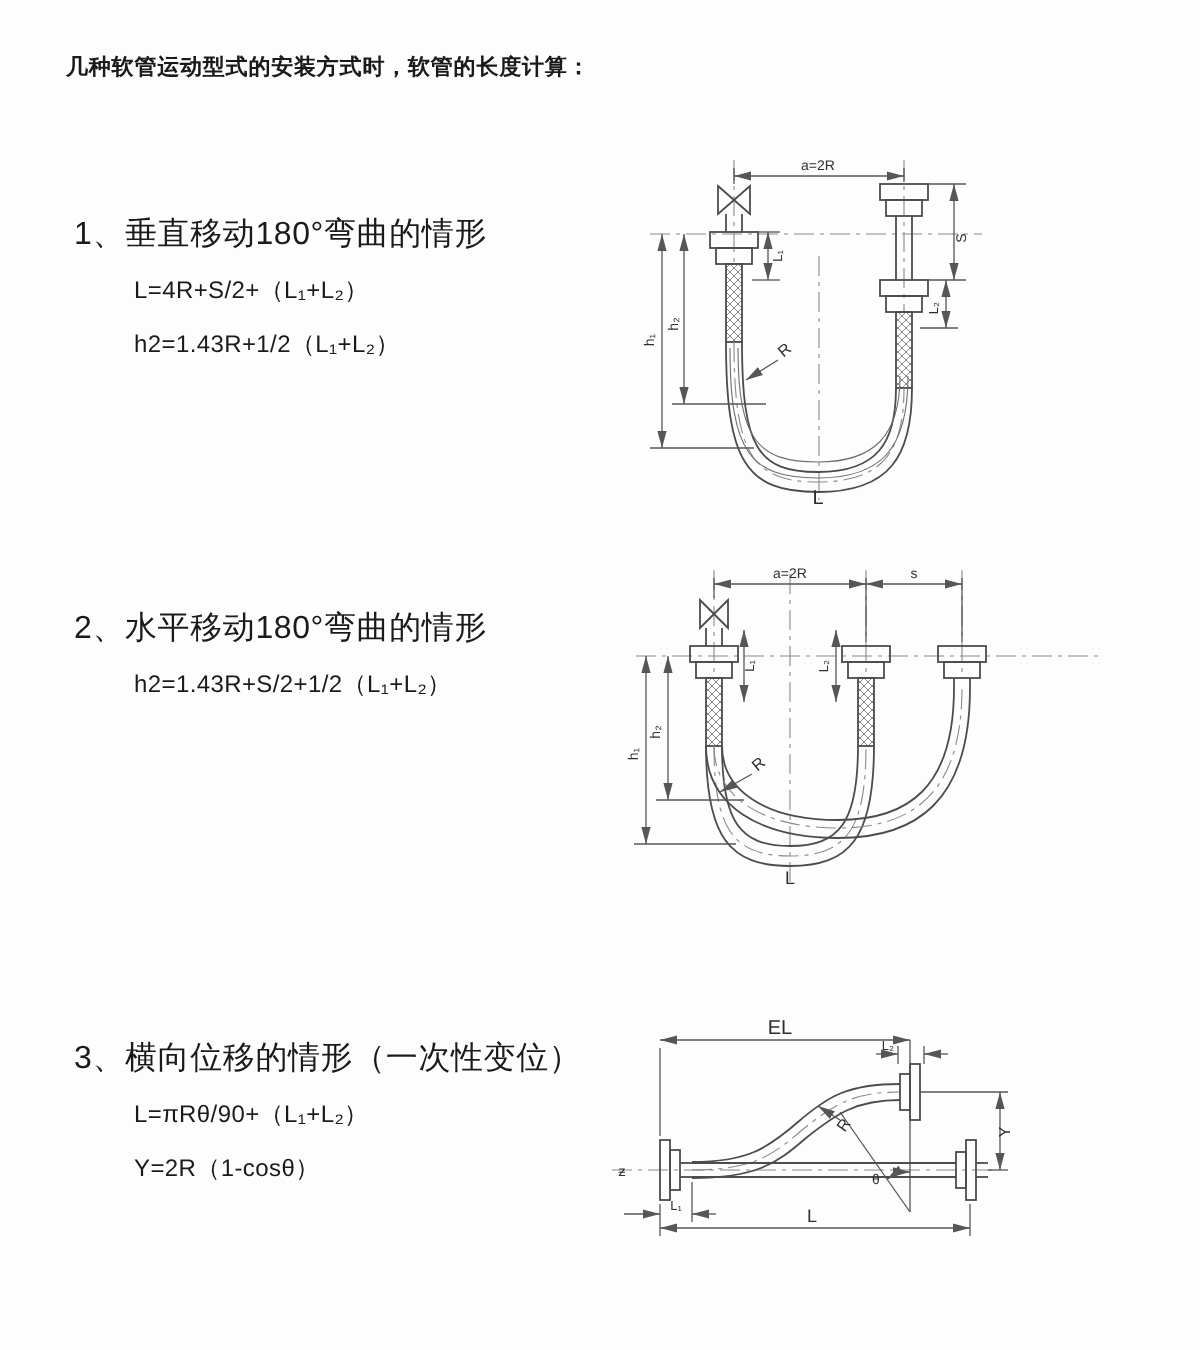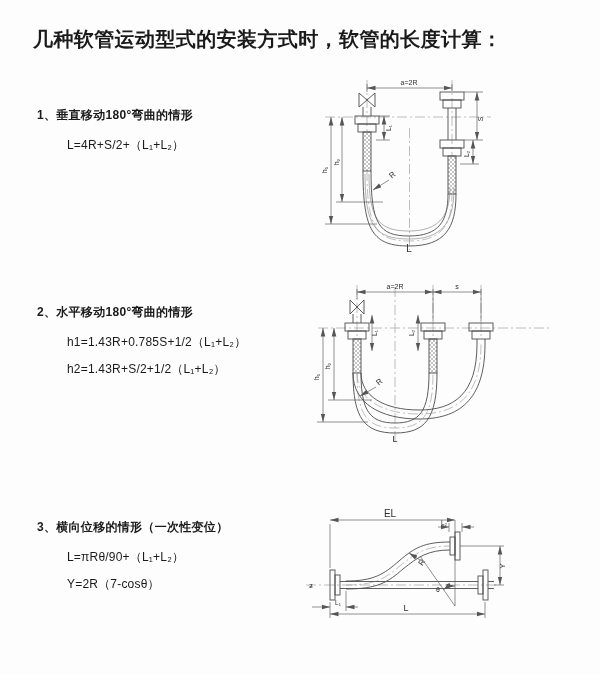--- a/index.html
+++ b/index.html
@@ -1,19 +1,19 @@
 <!DOCTYPE html>
 <html><head>
 <meta charset="utf-8">
 <style>
   html,body{margin:0;padding:0}
   body{width:600px;height:675px;background:#fdfdfd;position:relative;overflow:hidden;
        font-family:"Liberation Sans","DejaVu Sans",sans-serif;color:#1a1a1a}
-  .title{position:absolute;left:33px;top:26px;font-size:20px;font-weight:700;letter-spacing:.4px;margin:0}
-  .heading{position:absolute;font-size:12px;font-weight:700;letter-spacing:.3px;margin:0;white-space:nowrap}
+  .title{position:absolute;left:33px;top:26px;font-size:11px;font-weight:700;letter-spacing:.4px;margin:0}
+  .heading{position:absolute;font-size:16px;font-weight:400;letter-spacing:.3px;margin:0;white-space:nowrap}
   .formulas{position:absolute;font-size:12px;line-height:27px;letter-spacing:.2px;white-space:nowrap}
   #h1x{left:37px;top:107px}  #f1x{left:67px;top:132px}
   #h2x{left:37px;top:304px}  #f2x{left:67px;top:329px}
   #h3x{left:37px;top:519px}  #f3x{left:67px;top:544px}
   svg.diag{position:absolute}
   #d1{left:313px;top:76px} #d2{left:310px;top:281px} #d3{left:298px;top:506px}
   svg text{fill:#2e2e2e;font-family:"Liberation Sans","DejaVu Sans",sans-serif}
   .t65{font-size:6.5px}.t7{font-size:7px}.t8{font-size:8px}.t9{font-size:9px}.t10{font-size:10px}
   .geo{stroke:#4c4c4c;fill:none;stroke-width:.9}
   .thin{stroke:#6f6f6f;fill:none;stroke-width:.55}
@@ -21,32 +21,32 @@
   .cl{stroke:#8a8a8a;fill:none;stroke-width:.55;stroke-dasharray:10 3 2 3}
 </style>
 </head>
 <body>
 
 <h1 class="title">几种软管运动型式的安装方式时，软管的长度计算：</h1>
 
 <h2 class="heading" id="h1x">1、垂直移动180°弯曲的情形</h2>
 <div class="formulas" id="f1x">
   <div>L=4R+S/2+（L₁+L₂）</div>
+  <div>h2=1.43R+1/2（L₁+L₂）</div>
 </div>
 
 <h2 class="heading" id="h2x">2、水平移动180°弯曲的情形</h2>
 <div class="formulas" id="f2x">
-  <div>h1=1.43R+0.785S+1/2（L₁+L₂）</div>
   <div>h2=1.43R+S/2+1/2（L₁+L₂）</div>
 </div>
 
 <h2 class="heading" id="h3x">3、横向位移的情形（一次性变位）</h2>
 <div class="formulas" id="f3x">
   <div>L=πRθ/90+（L₁+L₂）</div>
-  <div>Y=2R（7-cosθ）</div>
+  <div>Y=2R（1-cosθ）</div>
 </div>
 
 <svg id="d1" class="diag" width="265" height="178" viewBox="0 0 265 178">
   <defs>
     <marker id="a1e" markerWidth="10" markerHeight="7" refX="8.5" refY="3" orient="auto" markerUnits="userSpaceOnUse">
         <path d="M0,0.7 L8.5,3 L0,5.3 Z" fill="#565656"></path>
       </marker>
     <marker id="a1s" markerWidth="10" markerHeight="7" refX="8.5" refY="3" orient="auto-start-reverse" markerUnits="userSpaceOnUse">
         <path d="M0,0.7 L8.5,3 L0,5.3 Z" fill="#565656"></path>
       </marker>

